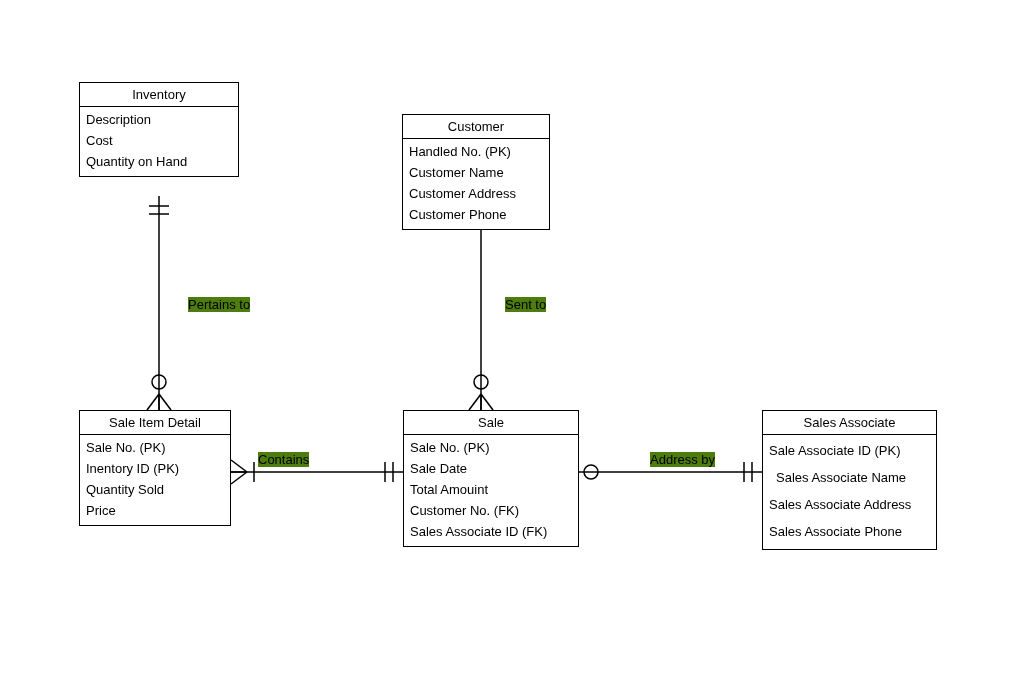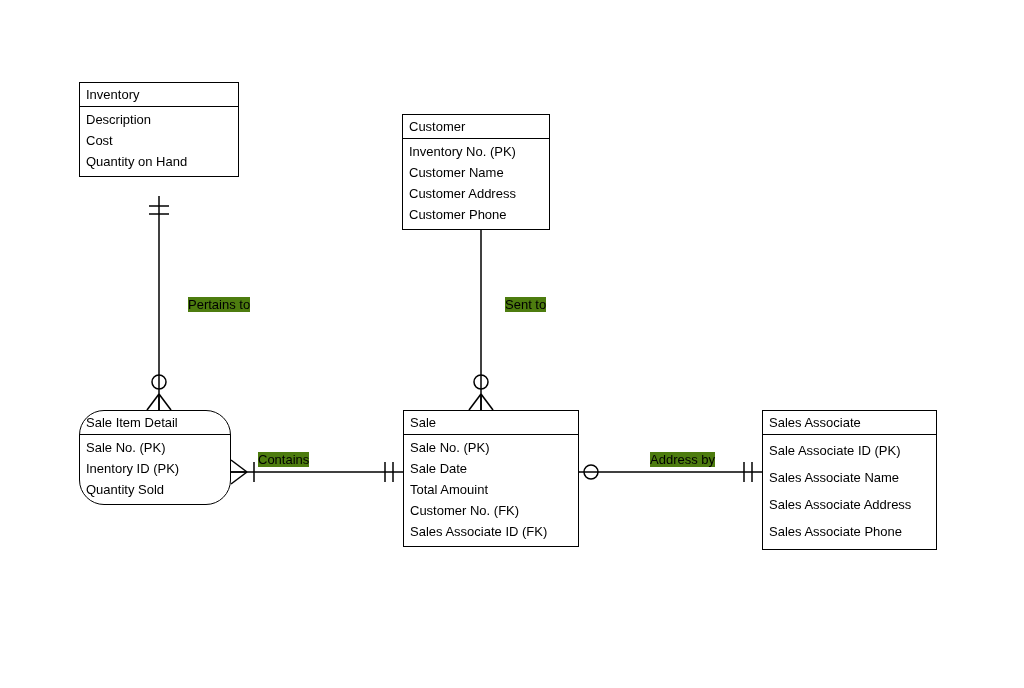--- a/index.html
+++ b/index.html
@@ -13,21 +13,21 @@
     color: #000;
     position: relative;
   }
   .entity {
     position: absolute;
     border: 1.5px solid #000;
     background: #fff;
     box-sizing: border-box;
   }
   .entity-title {
-    text-align: left;
+    text-align: center;
     padding: 4px 6px;
     border-bottom: 1.5px solid #000;
     font-size: 13px;
     white-space: nowrap;
   }
   .entity-attrs {
     padding: 2px 6px 4px 6px;
   }
   .entity-attrs div {
     padding: 3px 0;
@@ -102,52 +102,53 @@
   <div class="entity-attrs">
     <div>Description</div>
     <div>Cost</div>
     <div>Quantity on Hand</div>
   </div>
 </div>
 
 <div class="entity" style="left:402px; top:82px; width:148px;margin-top:32px;">
   <div class="entity-title">Customer</div>
   <div class="entity-attrs">
-    <div>Inventory No. (PK)</div>
+    <div>Handled No. (PK)</div>
     <div>Customer Name</div>
     <div>Customer Address</div>
     <div>Customer Phone</div>
   </div>
 </div>
 
-<div class="entity" style="left:79px; top:410px; width:152px;border-radius:25px;">
+<div class="entity" style="left:79px; top:410px; width:152px;">
   <div class="entity-title">Sale Item Detail</div>
   <div class="entity-attrs">
     <div>Sale No. (PK)</div>
     <div>Inentory ID (PK)</div>
     <div>Quantity Sold</div>
+    <div>Price</div>
   </div>
 </div>
 
 <div class="entity" style="left:403px; top:410px; width:176px;">
   <div class="entity-title">Sale</div>
   <div class="entity-attrs">
     <div>Sale No. (PK)</div>
     <div>Sale Date</div>
     <div>Total Amouint</div>
     <div>Customer No. (FK)</div>
     <div>Sales Associate ID (FK)</div>
   </div>
 </div>
 
 <div class="entity" style="left:762px; top:410px; width:175px;">
   <div class="entity-title">Sales Associate</div>
   <div class="entity-attrs">
     <div style="padding:6px 0;">Sale Associate ID (PK)</div>
-    <div style="padding:6px 0;">Sales Associate Name</div>
+    <div style="padding:6px 0;margin-left:7px;">Sales Associate Name</div>
     <div style="padding:6px 0;">Sales Associate Address</div>
     <div style="padding:6px 0;">Sales Associate Phone</div>
   </div>
 </div>
 
 <div class="rel-label" style="left:188px; top:297px;">Pertains to</div>
 <div class="rel-label" style="left:505px; top:297px;">Sent to</div>
 <div class="rel-label" style="left:258px; top:452px;">Contains</div>
 <div class="rel-label" style="left:650px; top:452px;">Address by</div>
 

